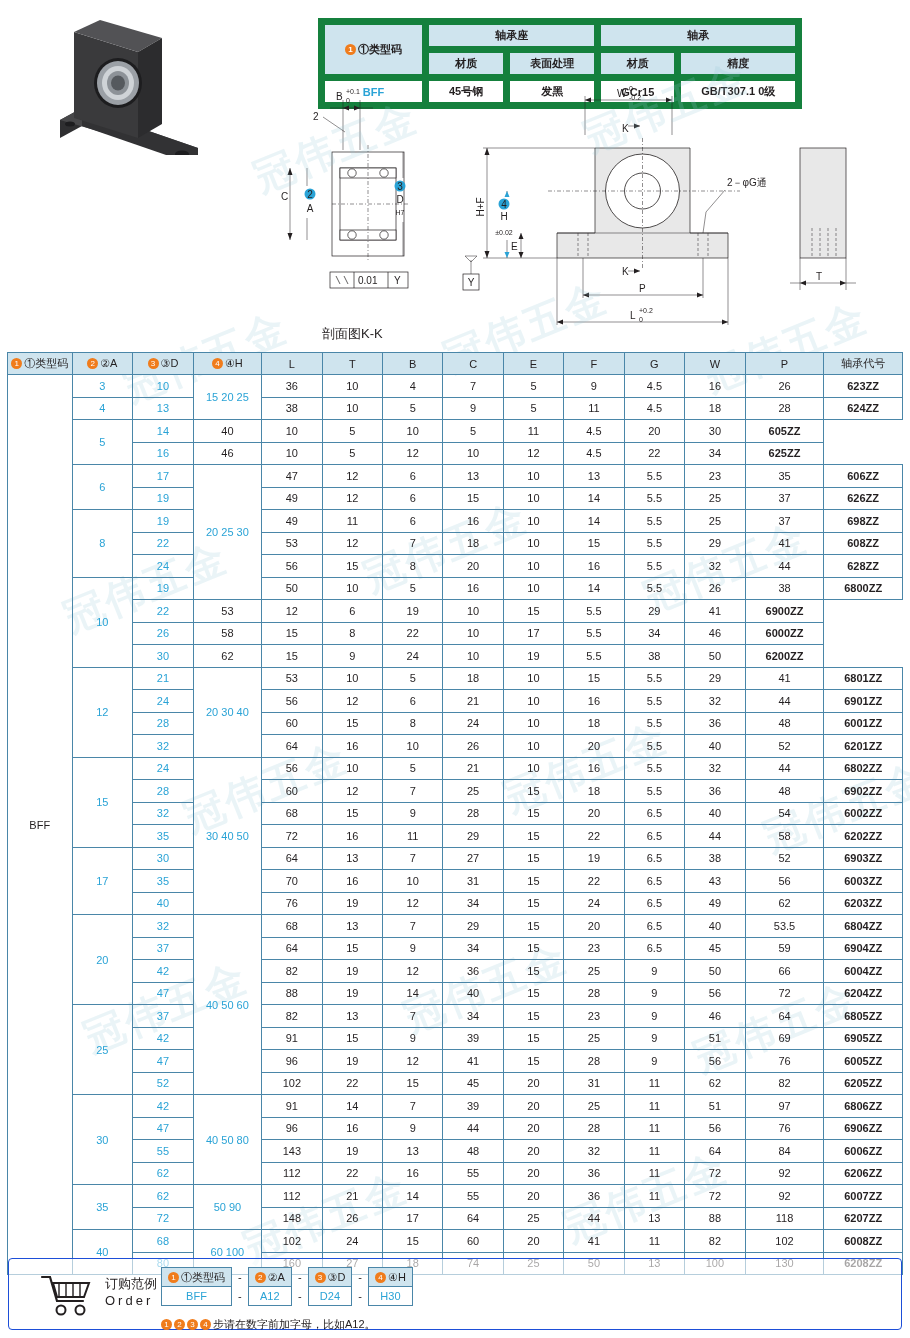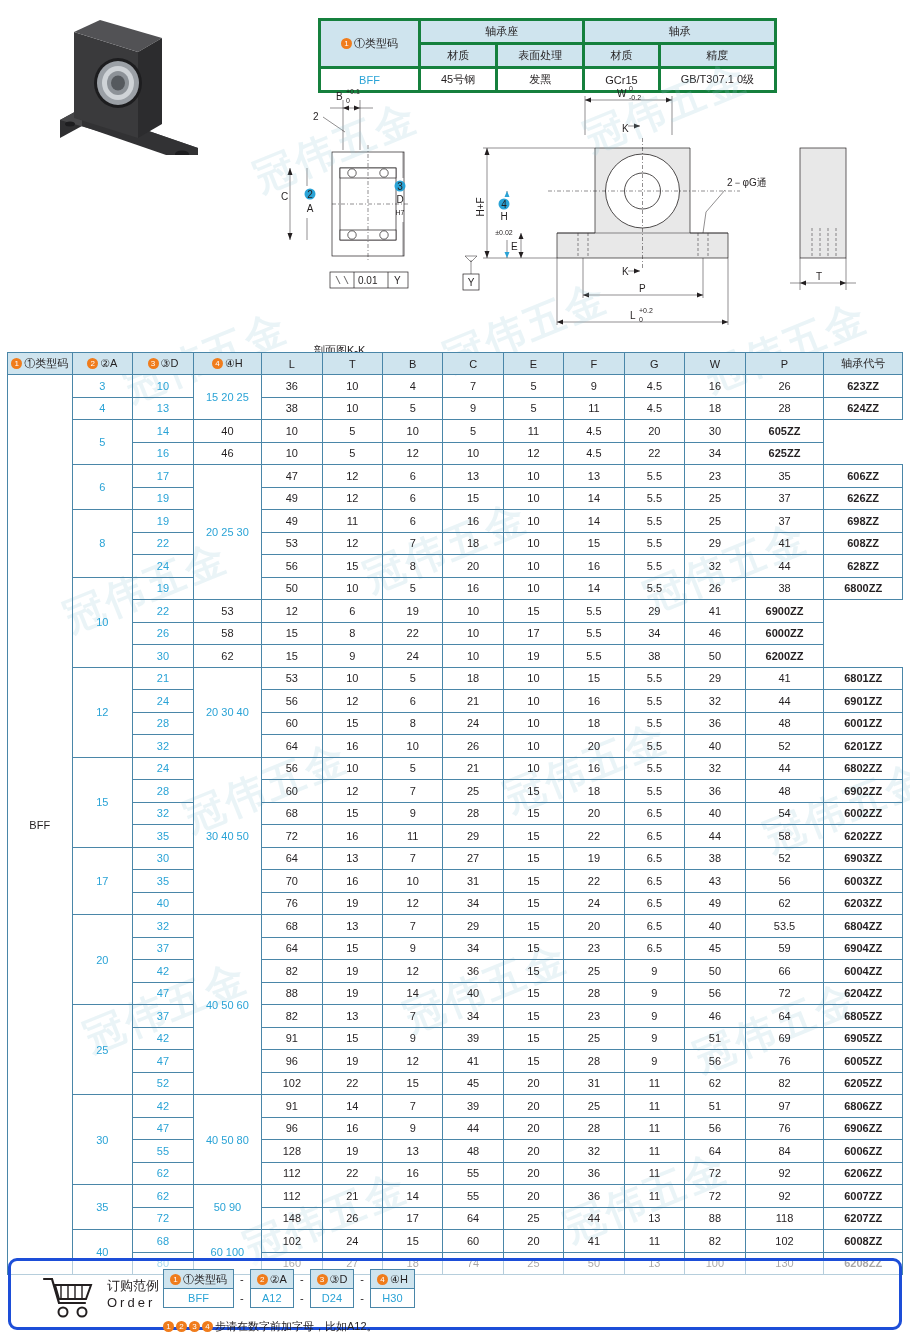--- a/index.html
+++ b/index.html
@@ -46,47 +46,46 @@
   }
 
   
   .spec-table {
     position: absolute;
     left: 318px; top: 18px;
     border-collapse: collapse;
     font-size: 11px;
   }
   .spec-table td, .spec-table th {
-    border: 3px solid #15803d;
+    border: 7px solid #15803d;
     text-align: center;
     padding: 3px 20px;
-    font-weight: normal;
+    font-weight: bold;
     height: 20px;
   }
   .spec-table .hdr { background: #cfe4ee; }
   .spec-table .codecell { color: #2aa3d6; }
 
   .num-badge {
     display: inline-block;
     width: 11px; height: 11px;
     line-height: 11px;
     border-radius: 50%;
     background: #f07c1c;
     color: #fff;
     font-size: 8px;
     text-align: center;
     margin-right: 2px;
     vertical-align: 1px;
   }
 
   .caption-k {
     position: absolute;
-    left: 314px; top: 325px;
-    font-size: 11px;
-    margin-top: 18px;
+    left: 322px; top: 325px;
+    font-size: 13px;
   }
 
   
   .main-table {
     border-collapse: collapse;
     width: 896px;
     margin: 0 7px;
     font-size: 11px;
     position: relative;
     z-index: 6;
@@ -111,22 +110,22 @@
   .c-d { width: 62px; }
   .c-h { width: 70px; }
   .c-n { width: 62px; }
   .c-bn { width: 80px; font-weight: bold; }
 
   
   .order-box {
     position: absolute;
     left: 8px; top: 1258px;
     width: 894px; height: 72px;
-    border: 3px solid #1d4ed8;
-    border-radius: 9px;
+    border: 1px solid #1d4ed8;
+    border-radius: 4px;
     z-index: 6;
     background: rgba(255,255,255,0.6);
   }
   .cart {
     position: absolute;
     left: 30px; top: 12px;
     width: 56px; height: 48px;
   }
   .order-label {
     position: absolute;
@@ -834,21 +833,21 @@
           <td class="dark c-n">44</td>
           <td class="dark c-n">20</td>
           <td class="dark c-n">28</td>
           <td class="dark c-n">11</td>
           <td class="dark c-n">56</td>
           <td class="dark c-n">76</td>
           <td class="dark c-bn">6906ZZ</td>
         </tr>
         <tr>
           <td class="blue c-d">55</td>
-          <td class="dark c-n">128</td>
+          <td class="dark c-n">143</td>
           <td class="dark c-n">19</td>
           <td class="dark c-n">13</td>
           <td class="dark c-n">48</td>
           <td class="dark c-n">20</td>
           <td class="dark c-n">32</td>
           <td class="dark c-n">11</td>
           <td class="dark c-n">64</td>
           <td class="dark c-n">84</td>
           <td class="dark c-bn">6006ZZ</td>
         </tr>

